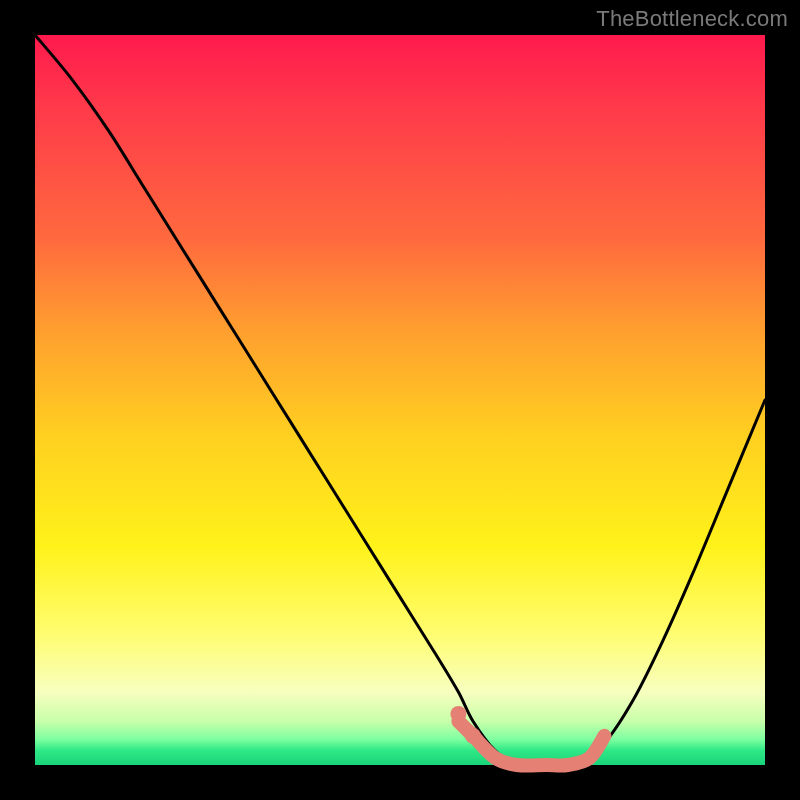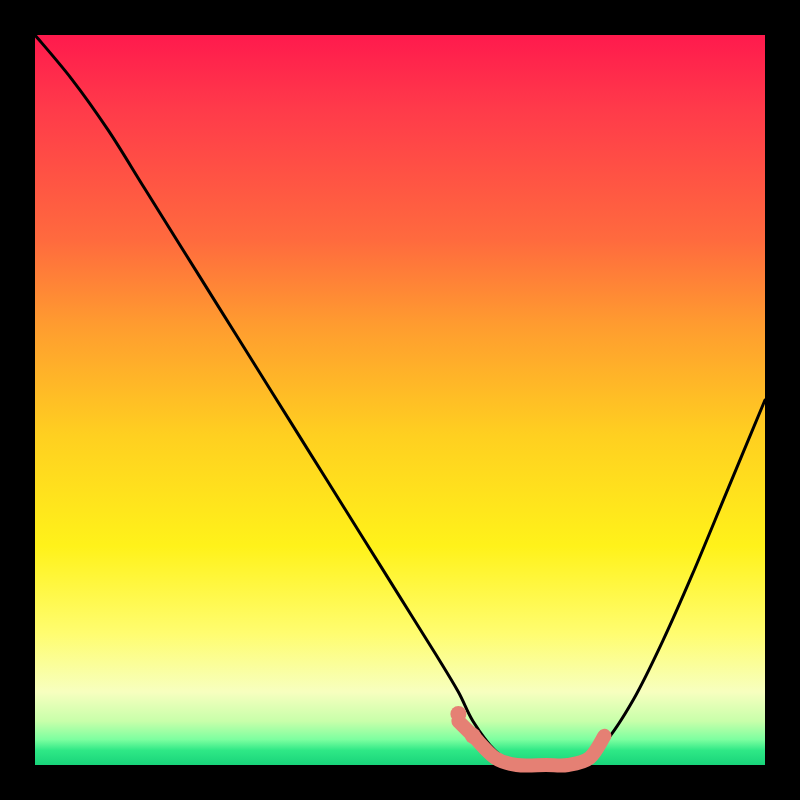--- a/index.html
+++ b/index.html
@@ -74,20 +74,21 @@
     stroke-linejoin: round;
   }
   .salmon-dot {
     fill: #e58074;
   }
 </style>
 </head>
 <body>
 
 <div class="frame">
+  <div class="watermark">TheBottleneck.com</div>
 
   <div class="plot-area">
     <svg class="curves" viewBox="0 0 730 730" preserveAspectRatio="none">
       <path id="curve-path" class="black-line" d="M 0.0 0.0 C 6.1 7.3, 24.3 28.0, 36.5 43.8 C 48.7 59.6, 60.8 76.6, 73.0 94.9 C 85.2 113.1, 97.3 133.8, 109.5 153.3 C 121.7 172.8, 133.8 192.2, 146.0 211.7 C 158.2 231.2, 170.3 250.6, 182.5 270.1 C 194.7 289.6, 206.8 309.0, 219.0 328.5 C 231.2 348.0, 243.3 367.4, 255.5 386.9 C 267.7 406.4, 279.8 425.8, 292.0 445.3 C 304.2 464.8, 316.3 484.2, 328.5 503.7 C 340.7 523.2, 352.8 542.6, 365.0 562.1 C 377.2 581.6, 391.8 604.7, 401.5 620.5 C 411.2 636.3, 417.3 646.0, 423.4 657.0 C 429.5 668.0, 431.9 676.5, 438.0 686.2 C 444.1 695.9, 452.6 708.1, 459.9 715.4 C 467.2 722.7, 473.3 727.6, 481.8 730.0 C 490.3 732.4, 501.3 730.0, 511.0 730.0 C 520.7 730.0, 530.5 733.6, 540.2 730.0 C 549.9 726.4, 559.7 719.1, 569.4 708.1 C 579.1 697.1, 588.9 681.3, 598.6 664.3 C 608.3 647.3, 618.1 626.6, 627.8 605.9 C 637.5 585.2, 646.0 565.8, 657.0 540.2 C 668.0 514.7, 681.3 481.8, 693.5 452.6 C 705.7 423.4, 723.9 379.6, 730.0 365.0"></path>
       <path id="highlight-path" class="salmon-line" d="M 423.4 686.2 C 425.8 688.6, 431.9 694.7, 438.0 700.8 C 444.1 706.9, 452.6 717.8, 459.9 722.7 C 467.2 727.6, 473.3 728.8, 481.8 730.0 C 490.3 731.2, 502.5 730.0, 511.0 730.0 C 519.5 730.0, 525.6 731.2, 532.9 730.0 C 540.2 728.8, 548.7 727.6, 554.8 722.7 C 560.9 717.8, 567.0 704.4, 569.4 700.8"></path>
       <g id="highlight-dots">
           <circle cx="423.4" cy="678.9" r="8" class="salmon-dot"></circle>
           <circle cx="438.0" cy="700.8" r="8" class="salmon-dot"></circle>
         </g>
     </svg>

